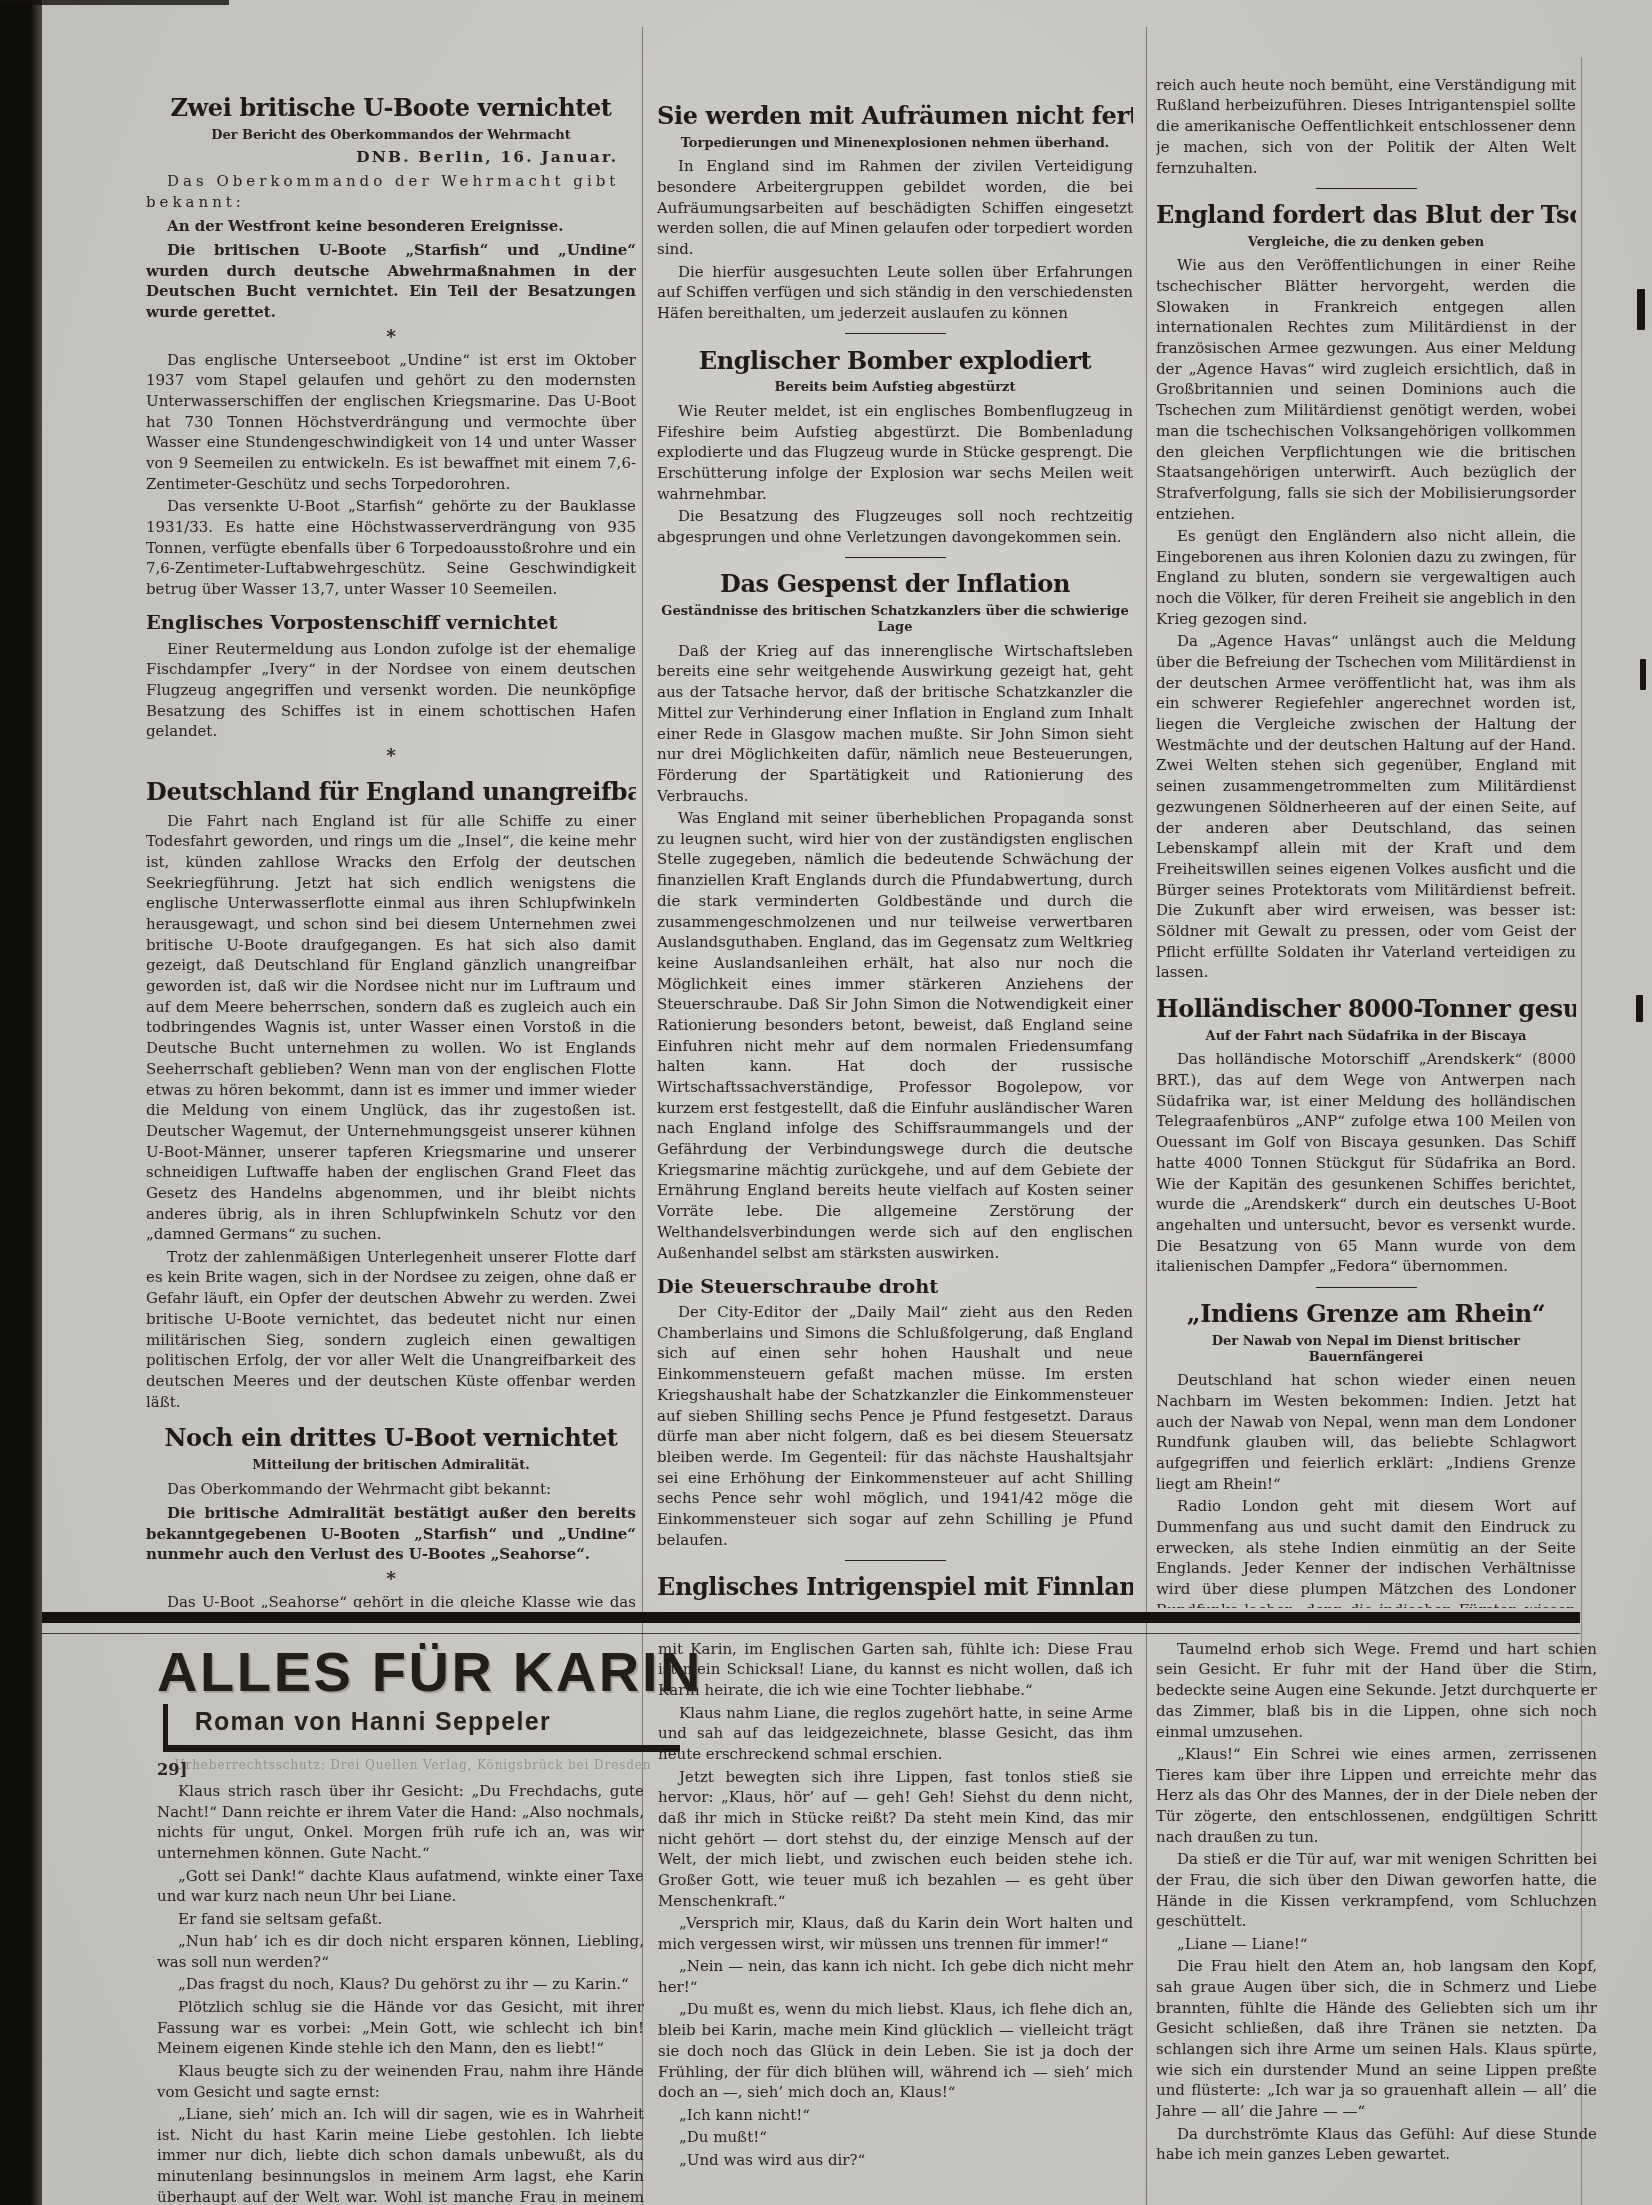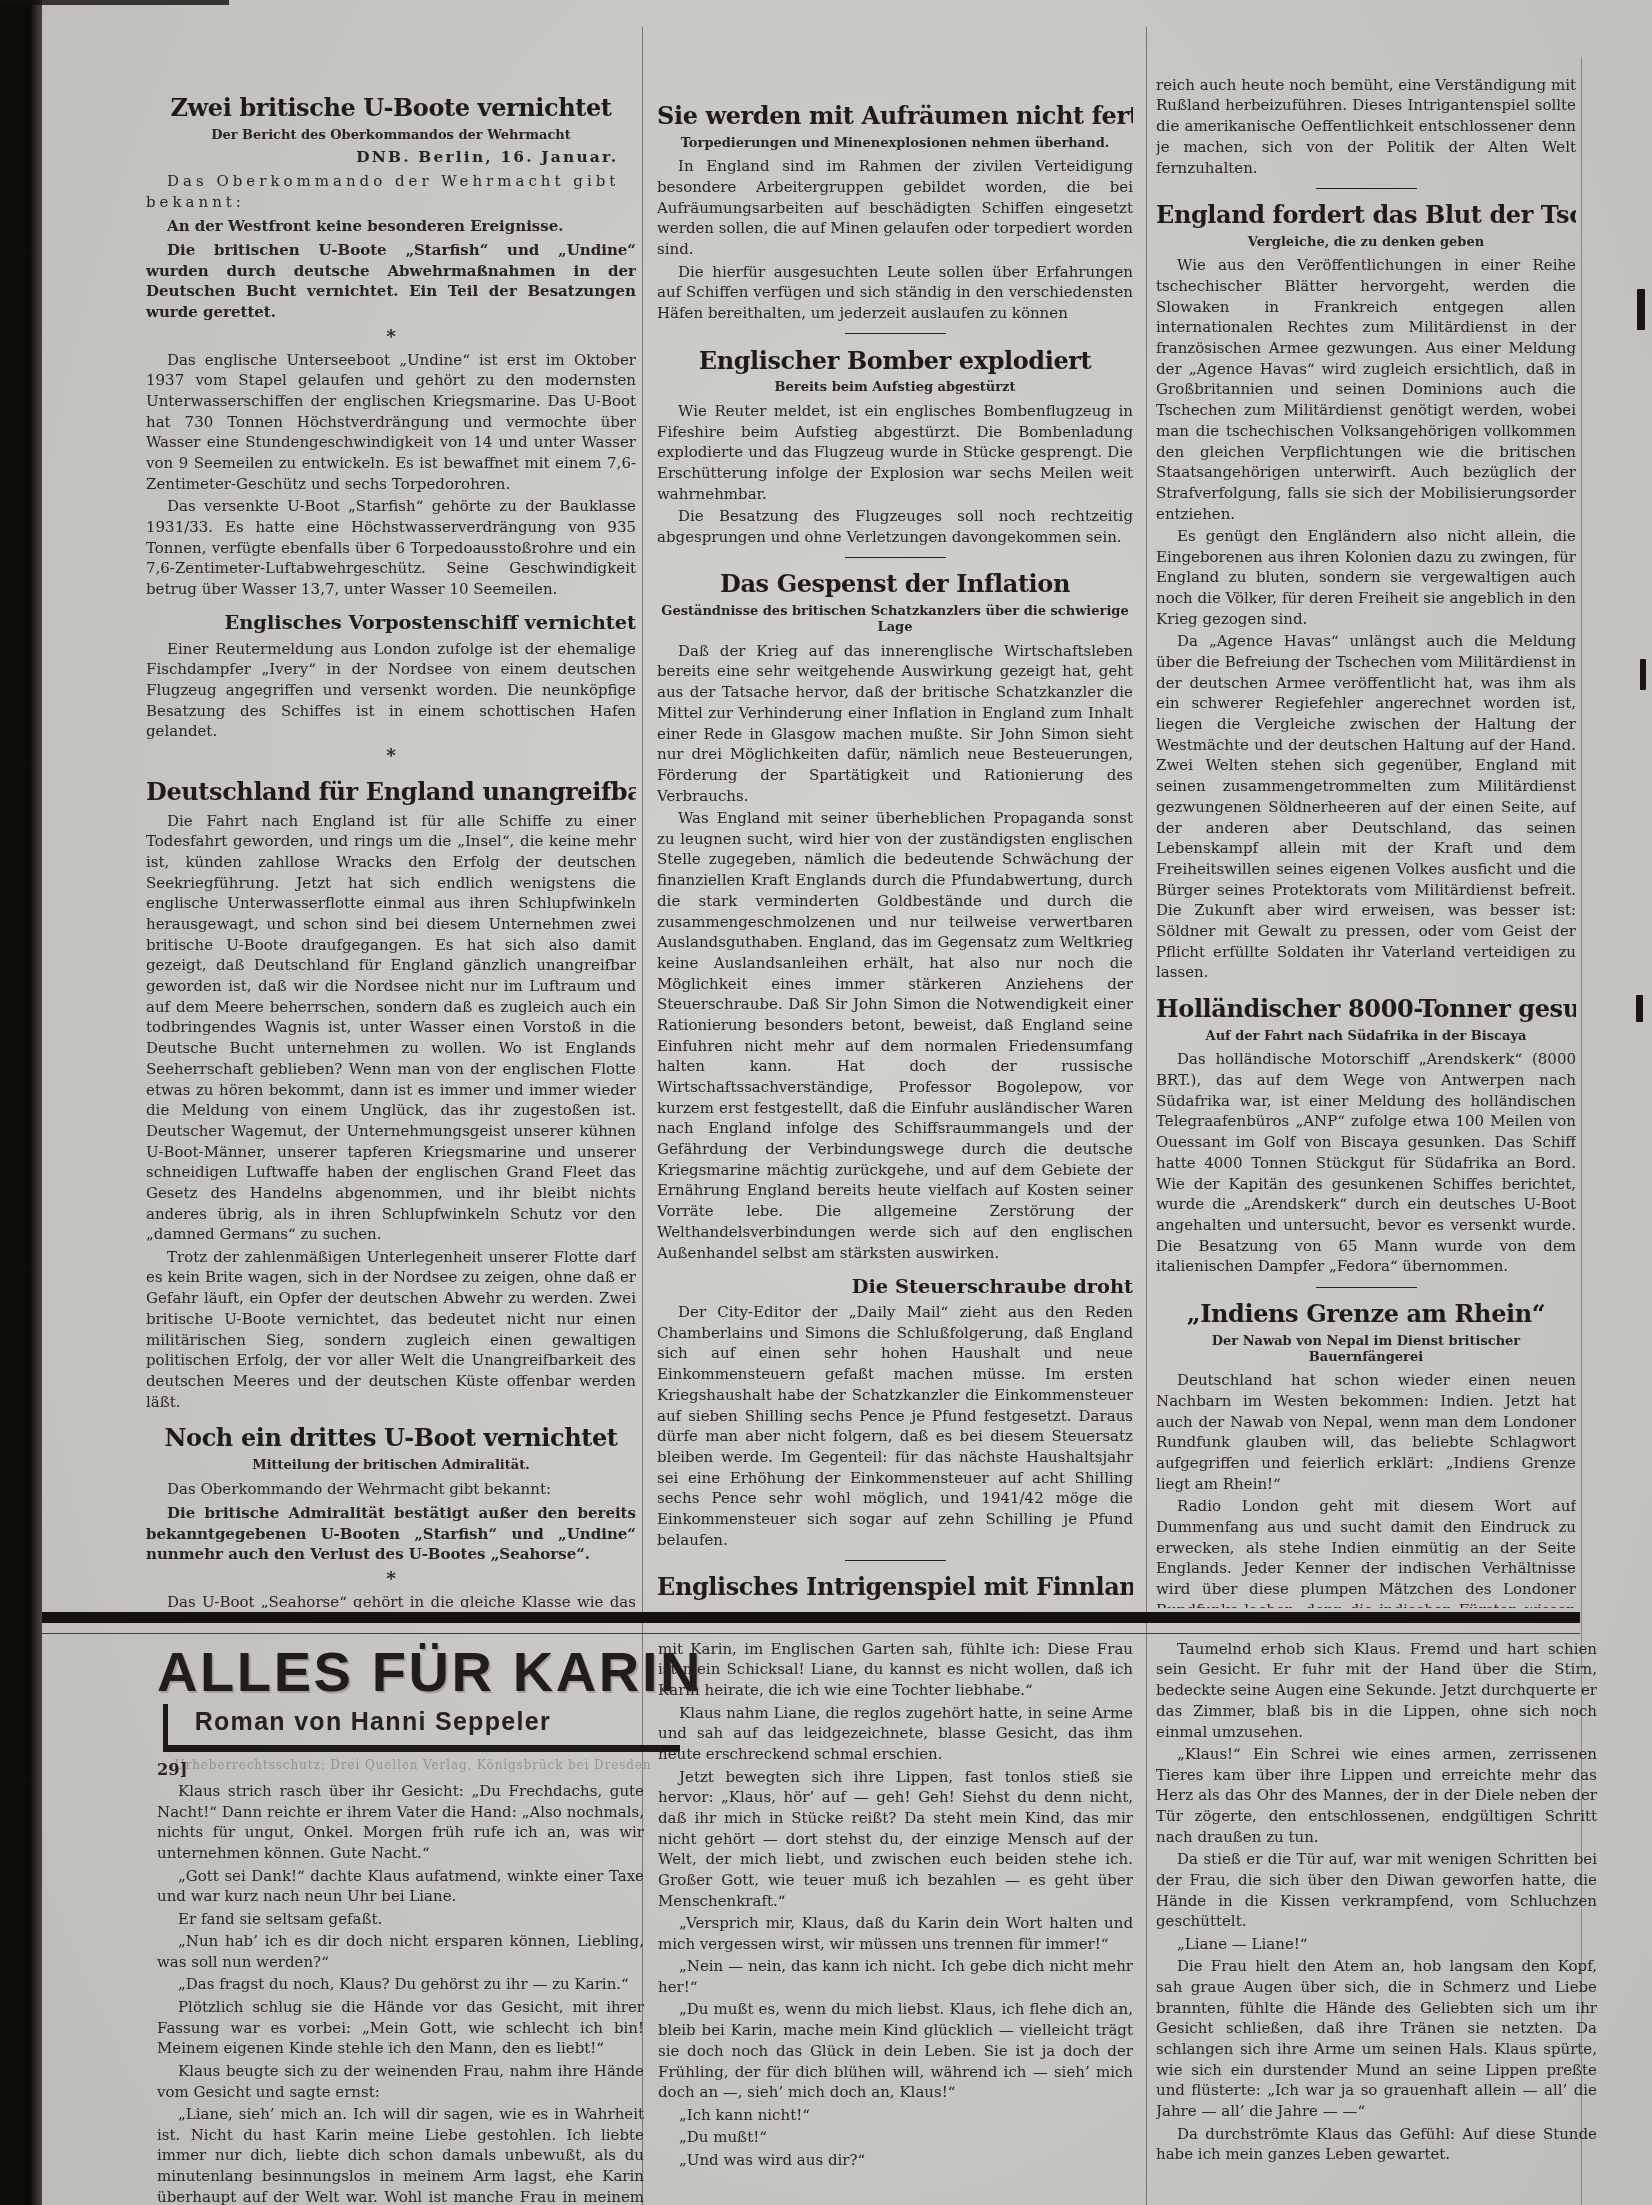--- a/index.html
+++ b/index.html
@@ -19,21 +19,21 @@
   .col{position:absolute;overflow:hidden;}
   .col-news1{left:146px;top:82px;width:490px;height:1526px;}
   .col-news2{left:657px;top:90px;width:476px;height:1517px;}
   .col-news3{left:1156px;top:73px;width:420px;height:1535px;}
   .col-nov1{left:157px;top:1755px;width:487px;height:642px;}
   .col-nov2{left:658px;top:1637px;width:475px;height:761px;}
   .col-nov3{left:1156px;top:1637px;width:441px;height:761px;}
   .blk{margin:0;}
   .h1{font-family:"DejaVu Serif",serif;font-weight:bold;font-size:24px;line-height:1.1;
       text-align:center;letter-spacing:-0.4px;margin:13.2px 0 5.3px;color:#1f1b16;white-space:nowrap;}
-  .h2{font-weight:bold;font-size:19.4px;text-align:right;margin:11.5px 0 4.4px;color:#211d18;}
+  .h2{font-weight:bold;font-size:19.4px;text-align:left;margin:11.5px 0 4.4px;color:#211d18;}
   .sub,.sub2{font-weight:bold;font-size:13px;line-height:1.25;text-align:center;margin:0.9px 0 5.3px;}
   .date{font-weight:bold;font-size:15.4px;text-align:right;padding-right:17.6px;letter-spacing:2.2px;margin:4.4px 0;}
   .spaced{font-size:15px;line-height:1.38;letter-spacing:4px;text-indent:21px;margin:2.6px 0;}
   .lead{font-weight:bold;font-size:15px;line-height:1.38;text-align:justify;text-indent:21px;margin:3.5px 0;}
   .p{font-size:15px;line-height:1.38;text-align:justify;text-indent:21px;margin:1.8px 0;}
   .p0{font-size:15px;line-height:1.38;text-align:justify;text-indent:0;margin:1.8px 0;}
   .star{font-size:18.5px;font-weight:bold;text-align:center;margin:2.6px 0;}
   .rule{width:101px;border-top:1.8px solid #25211b;margin:9.7px auto;}
   .novel-head{position:absolute;left:157px;top:1639px;width:542px;}
   .novel-title{font-family:Liberation Sans, sans-serif;font-weight:bold;font-size:56px;
@@ -146,21 +146,21 @@
       <div class="blk p">Klaus nahm Liane, die reglos zugehört hatte, in seine Arme und sah auf das leidgezeichnete, blasse Gesicht, das ihm heute erschreckend schmal erschien.</div>
       <div class="blk p">Jetzt bewegten sich ihre Lippen, fast tonlos stieß sie hervor: „Klaus, hör’ auf — geh! Geh! Siehst du denn nicht, daß ihr mich in Stücke reißt? Da steht mein Kind, das mir nicht gehört — dort stehst du, der einzige Mensch auf der Welt, der mich liebt, und zwischen euch beiden stehe ich. Großer Gott, wie teuer muß ich bezahlen — es geht über Menschenkraft.“</div>
       <div class="blk p">„Versprich mir, Klaus, daß du Karin dein Wort halten und mich vergessen wirst, wir müssen uns trennen für immer!“</div>
       <div class="blk p">„Nein — nein, das kann ich nicht. Ich gebe dich nicht mehr her!“</div>
       <div class="blk p">„Du mußt es, wenn du mich liebst. Klaus, ich flehe dich an, bleib bei Karin, mache mein Kind glücklich — vielleicht trägt sie doch noch das Glück in dein Leben. Sie ist ja doch der Frühling, der für dich blühen will, während ich — sieh’ mich doch an —, sieh’ mich doch an, Klaus!“</div>
       <div class="blk p">„Ich kann nicht!“</div>
       <div class="blk p">„Du mußt!“</div>
       <div class="blk p">„Und was wird aus dir?“</div>
     </div>
   <div class="col col-nov3">
-      <div class="blk p">Taumelnd erhob sich Klaus. Fremd und hart schien sein Gesicht. Er fuhr mit der Hand über die Stirn, bedeckte seine Augen eine Sekunde. Jetzt durchquerte er das Zimmer, blaß bis in die Lippen, ohne sich noch einmal umzusehen.</div>
+      <div class="blk p">Taumelnd erhob sich Wege. Fremd und hart schien sein Gesicht. Er fuhr mit der Hand über die Stirn, bedeckte seine Augen eine Sekunde. Jetzt durchquerte er das Zimmer, blaß bis in die Lippen, ohne sich noch einmal umzusehen.</div>
       <div class="blk p">„Klaus!“ Ein Schrei wie eines armen, zerrissenen Tieres kam über ihre Lippen und erreichte mehr das Herz als das Ohr des Mannes, der in der Diele neben der Tür zögerte, den entschlossenen, endgültigen Schritt nach draußen zu tun.</div>
       <div class="blk p">Da stieß er die Tür auf, war mit wenigen Schritten bei der Frau, die sich über den Diwan geworfen hatte, die Hände in die Kissen verkrampfend, vom Schluchzen geschüttelt.</div>
       <div class="blk p">„Liane — Liane!“</div>
       <div class="blk p">Die Frau hielt den Atem an, hob langsam den Kopf, sah graue Augen über sich, die in Schmerz und Liebe brannten, fühlte die Hände des Geliebten sich um ihr Gesicht schließen, daß ihre Tränen sie netzten. Da schlangen sich ihre Arme um seinen Hals. Klaus spürte, wie sich ein durstender Mund an seine Lippen preßte und flüsterte: „Ich war ja so grauenhaft allein — all’ die Jahre — all’ die Jahre — —“</div>
       <div class="blk p">Da durchströmte Klaus das Gefühl: Auf diese Stunde habe ich mein ganzes Leben gewartet.</div>
     </div>
 
   <div class="artifact" style="left:1637px;top:289px;width:8px;height:41px;"></div>
   <div class="artifact" style="left:1640px;top:659px;width:6.2px;height:31px;"></div>
   <div class="artifact" style="left:1636px;top:995px;width:7px;height:27px;"></div>

